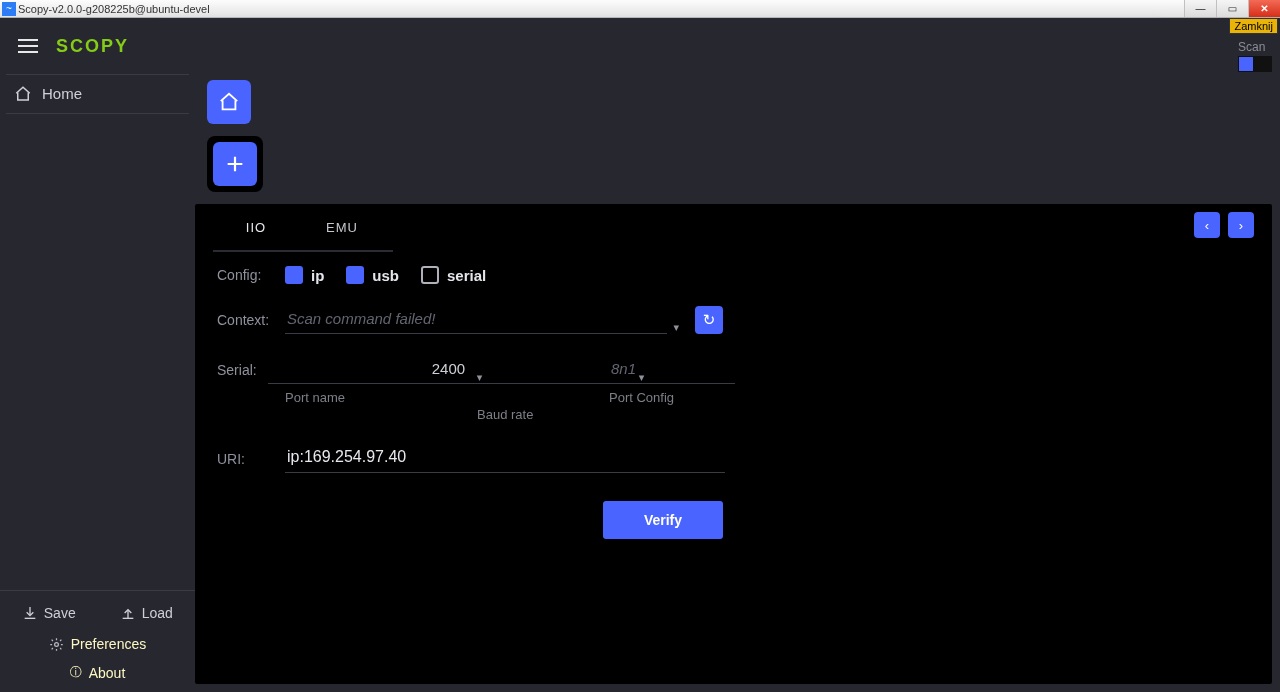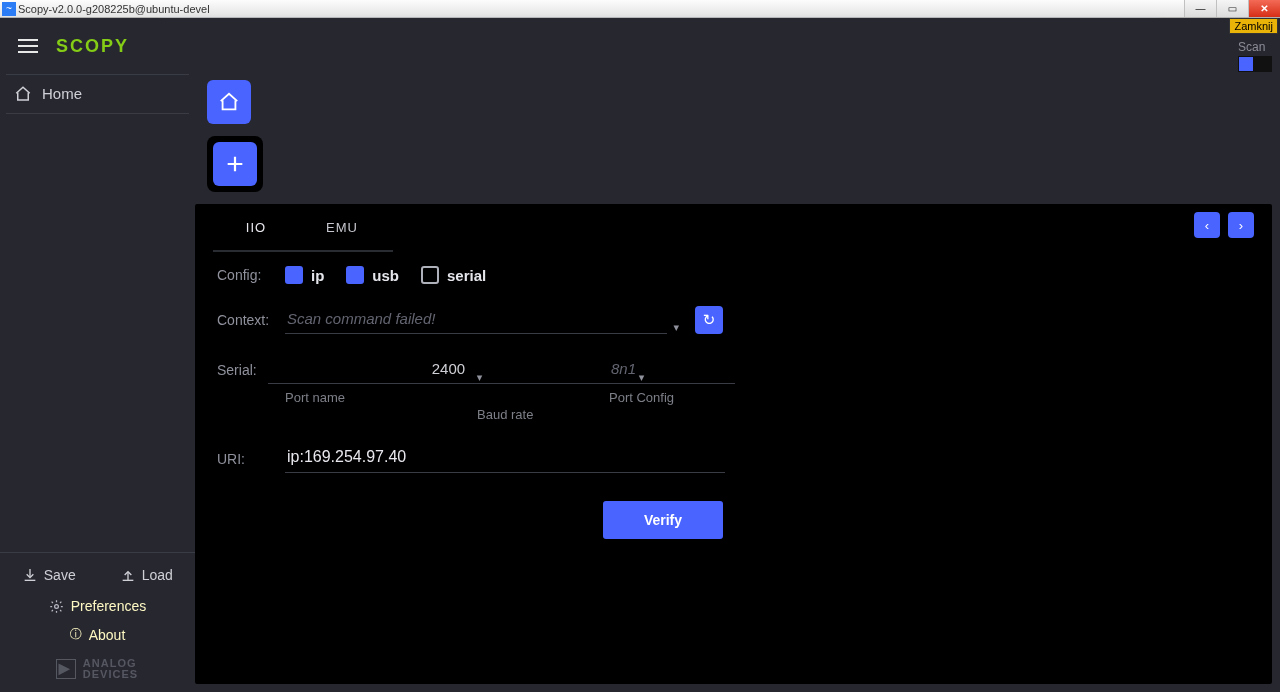--- a/index.html
+++ b/index.html
@@ -250,27 +250,20 @@
         <div class="pref-row">
           <svg width="15" height="15" viewBox="0 0 24 24" fill="none" stroke="#b7b9c2" stroke-width="2">
               <circle cx="12" cy="12" r="3"></circle>
               <path d="M12 2v3M12 19v3M4.2 4.2l2.1 2.1M17.7 17.7l2.1 2.1M2 12h3M19 12h3M4.2 19.8l2.1-2.1M17.7 6.3l2.1-2.1"></path>
             </svg>
           <span>Preferences</span>
         </div>
         <div class="about-row">
           <span style="font-size:12px;">ⓘ</span>
           <span>About</span>
-        </div>
-        <div class="adi-logo">
-          <div class="adi-tri"></div>
-          <div style="line-height:1;">
-            <div>ANALOG</div>
-            <div>DEVICES</div>
-          </div>
         </div>
       </div>
     </div>
 
     <div class="content">
 
       <div class="tool-col">
         <div class="sq-btn">
           <svg width="22" height="22" viewBox="0 0 24 24" fill="none" stroke-width="2">
               <path d="M3 11 12 3l9 8"></path>

